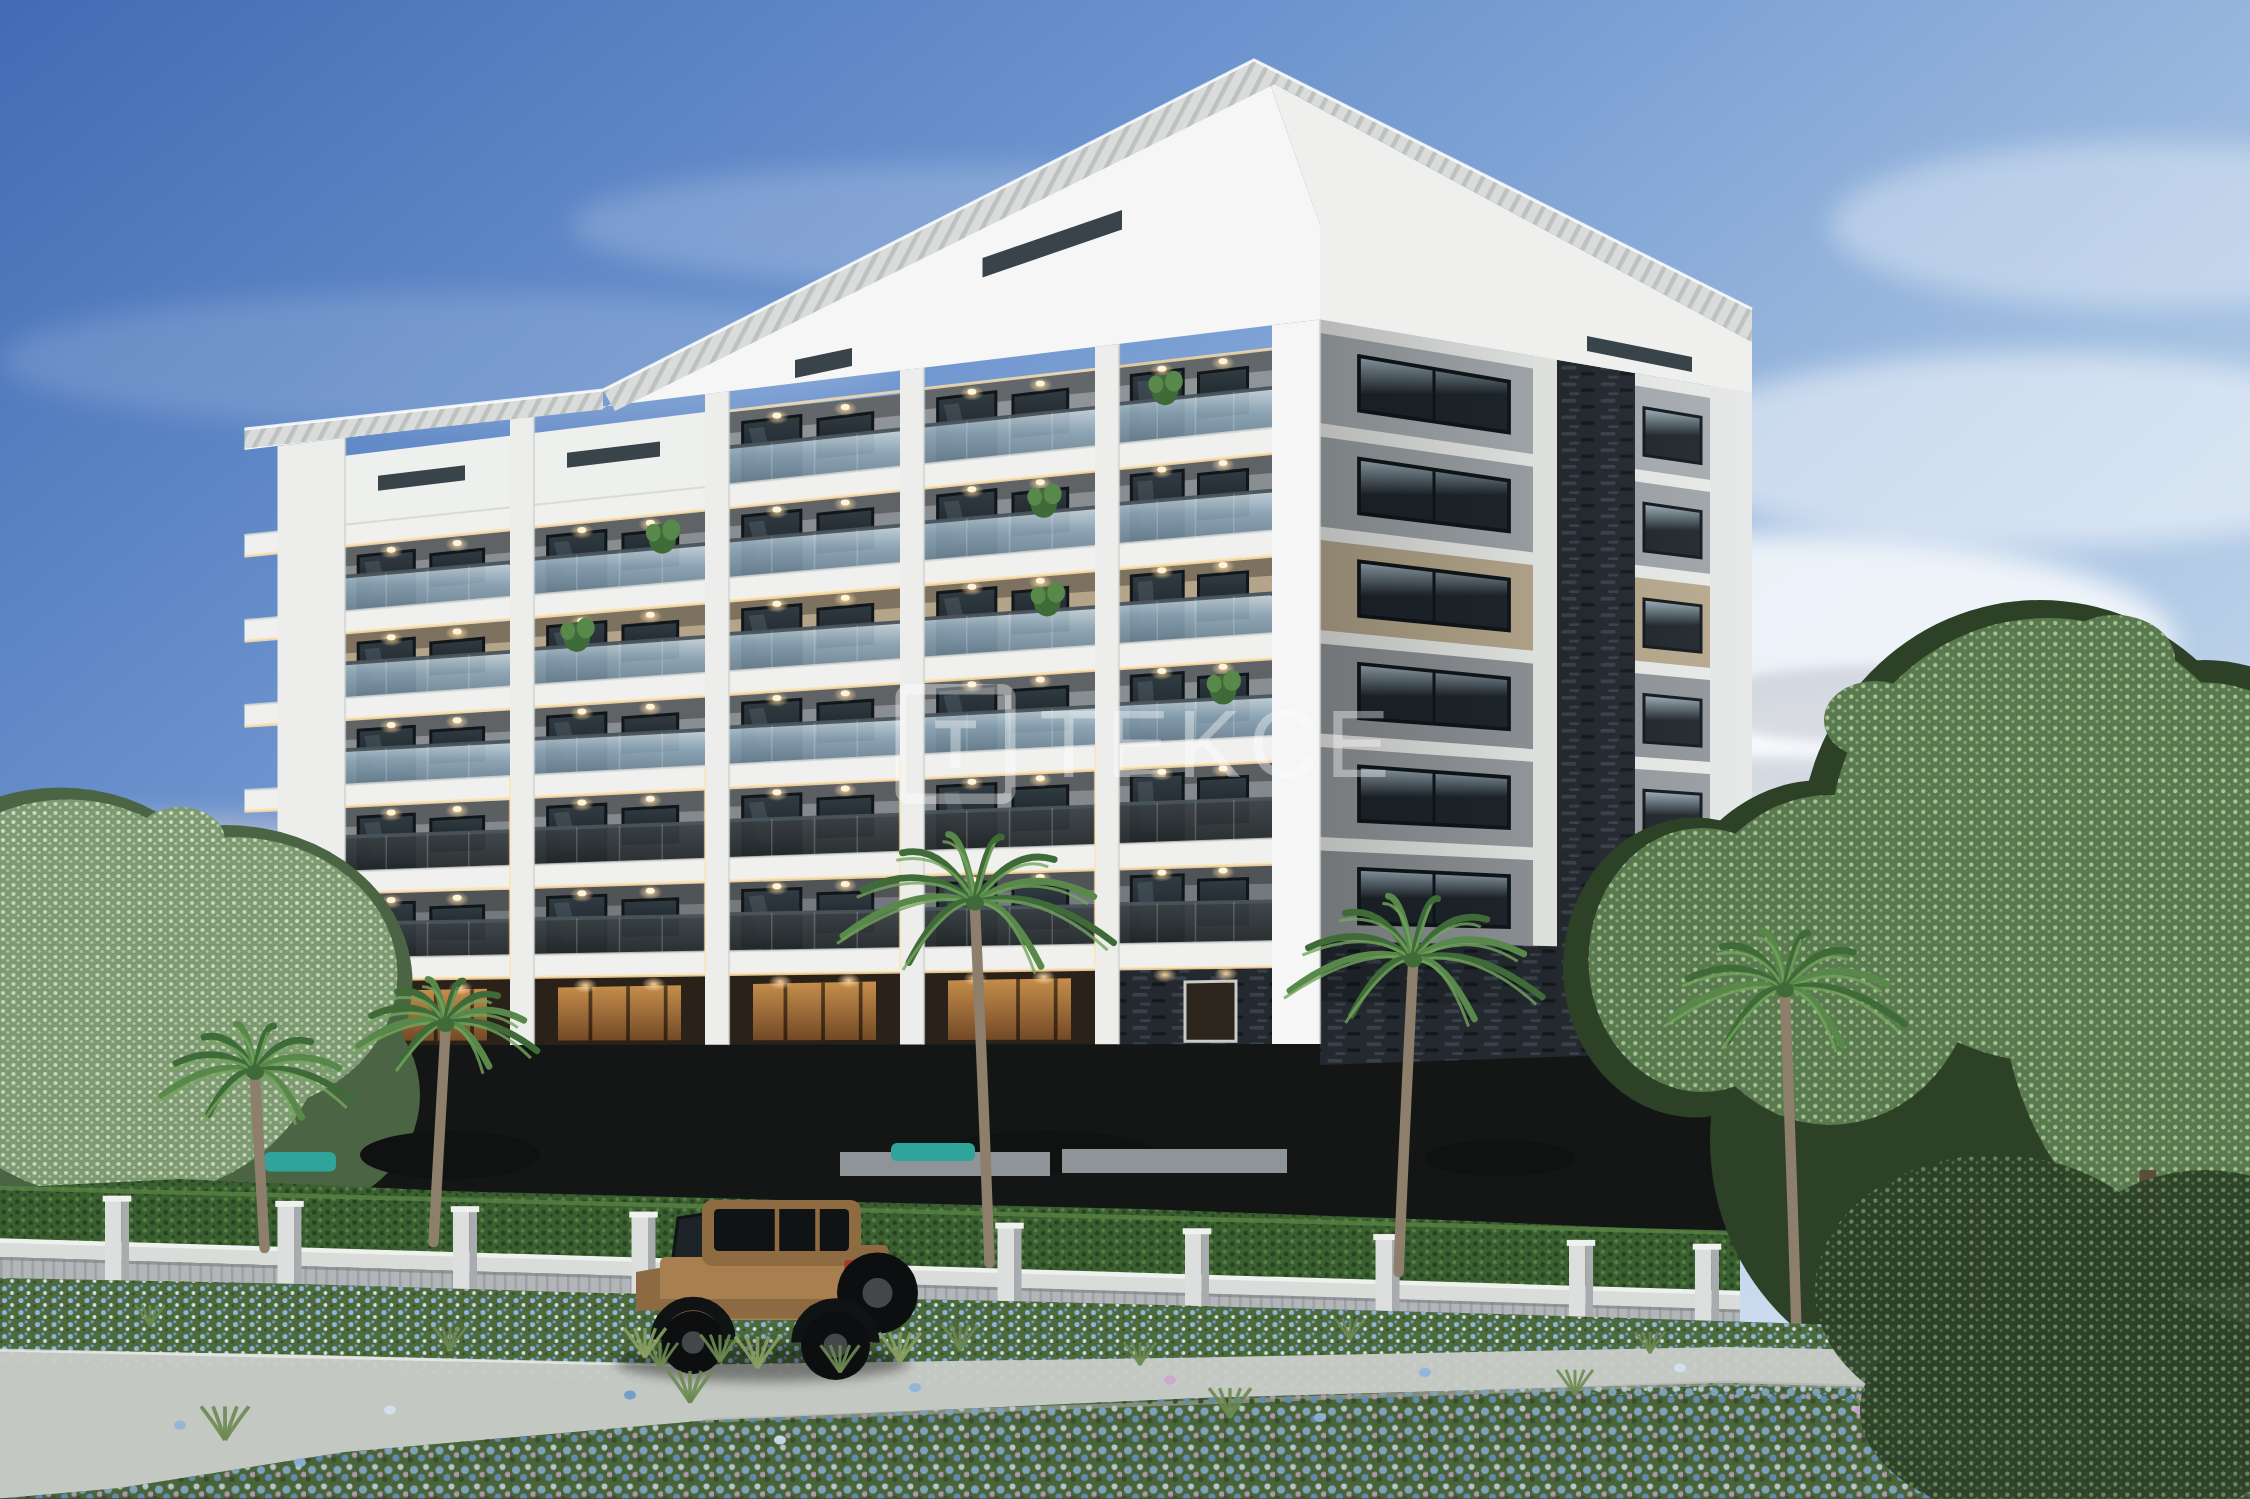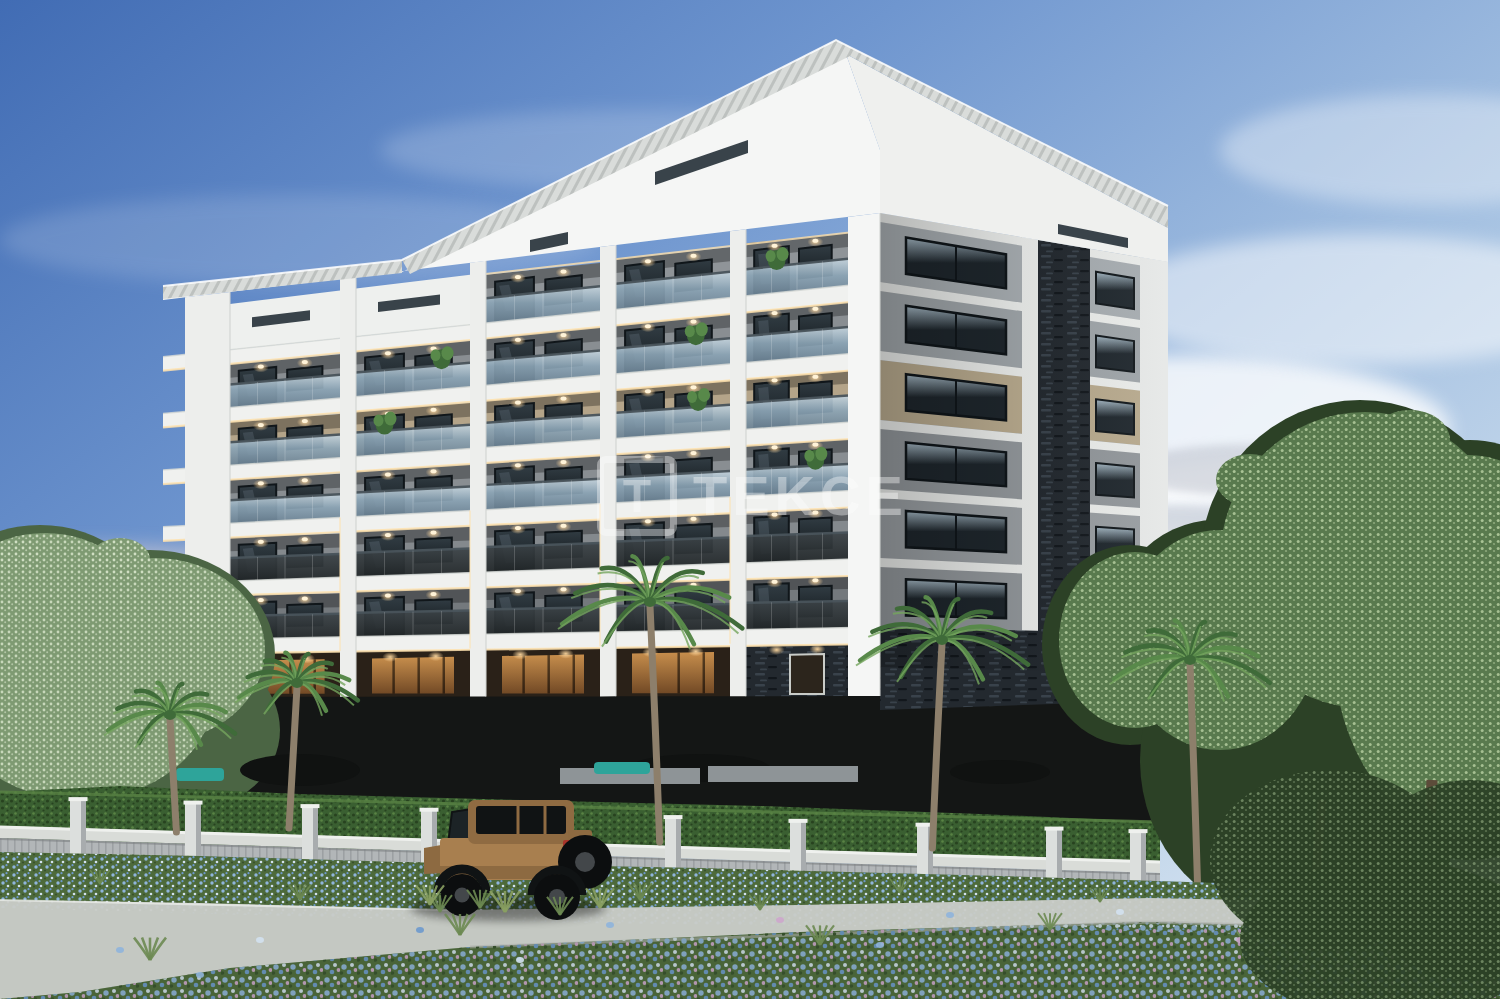--- a/index.html
+++ b/index.html
@@ -2,21 +2,21 @@
 <html><head>
 <meta charset="utf-8">
 <style>
   html,body{margin:0;padding:0;background:#222;}
   .stage{position:relative;width:1500px;height:999px;overflow:hidden;font-family:"Liberation Sans",sans-serif;}
   .stage svg{position:absolute;left:0;top:0;}
   .watermark{position:absolute;left:597px;top:456px;display:flex;align-items:center;gap:16px;
     color:#fff;opacity:.38;pointer-events:none;}
   .wm-box{width:66px;height:66px;border:7px solid #fff;border-radius:9px;display:flex;
     align-items:center;justify-content:center;font-size:46px;font-weight:bold;}
-  .wm-text{font-size:56px;font-weight:bold;letter-spacing:5px;line-height:1;}
+  .wm-text{font-size:64px;font-weight:normal;letter-spacing:5px;line-height:1;}
 </style>
 </head>
 <body>
 
 <div class="stage">
   <svg id="scene" width="1500" height="999" viewBox="0 0 1500 999">
       <defs>
 <linearGradient id="skyG" x1="0" y1="0" x2="1" y2="0.85">
  <stop offset="0" stop-color="#416cb4"></stop>
           <stop offset="0.35" stop-color="#6f96cf"></stop>

